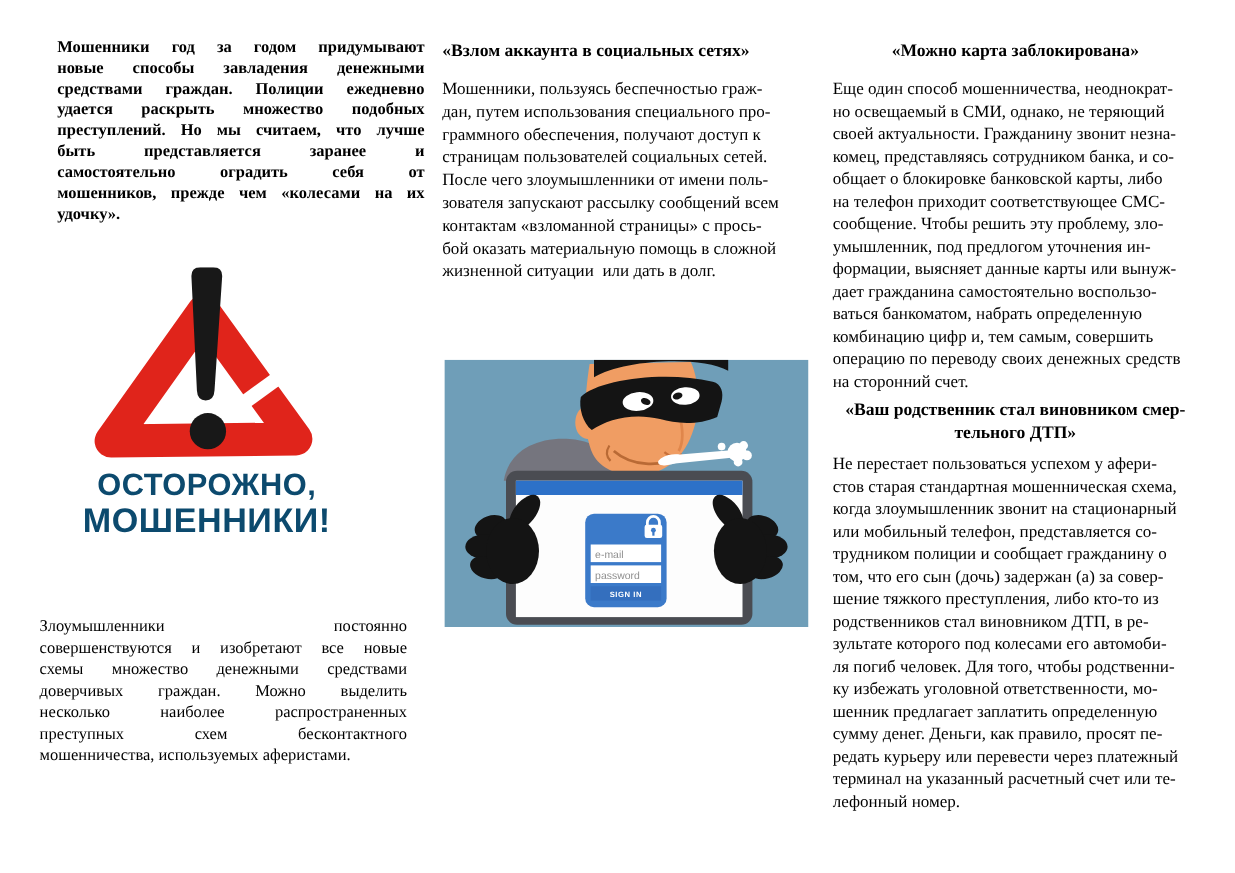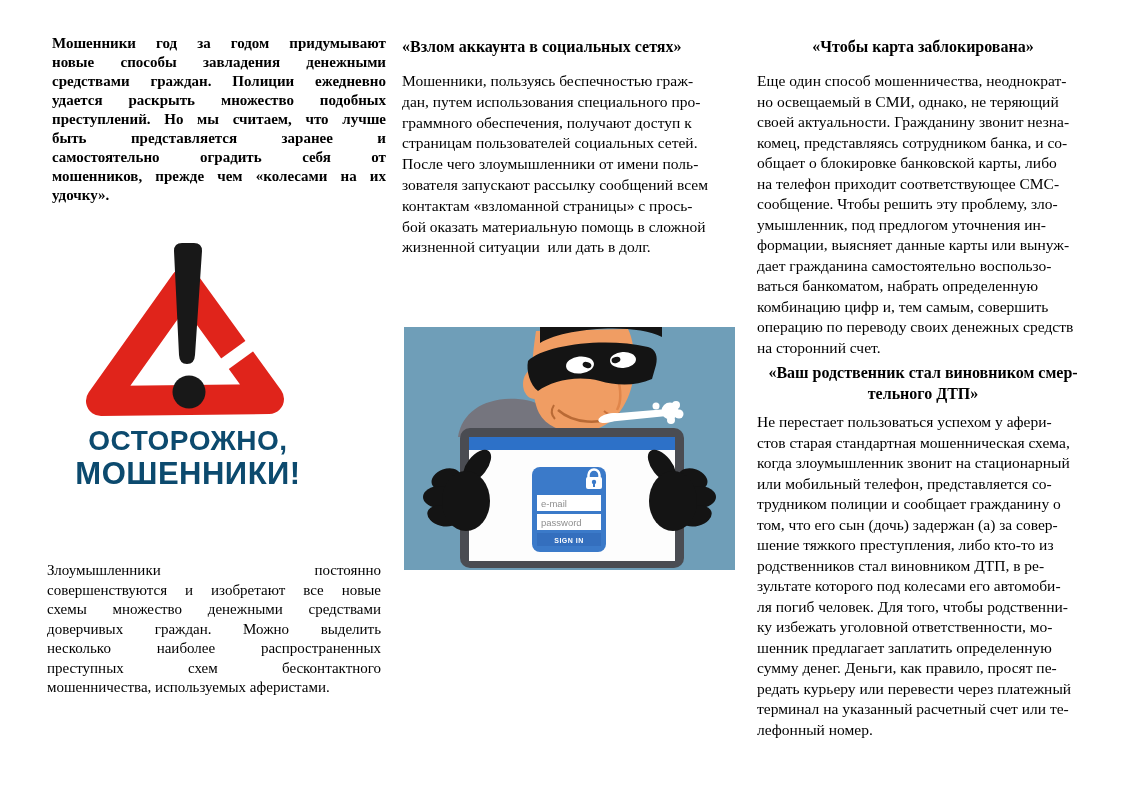--- a/index.html
+++ b/index.html
@@ -4,21 +4,21 @@
 <style>
   html,body { margin:0; padding:0; background:#fff; }
   .page {
     position:relative; width:1123px; height:794px; background:#ffffff;
     font-family:"Liberation Serif", serif; color:#000; overflow:hidden;
   }
   .abs { position:absolute; }
 
   
   .intro { left:36px; top:34px; width:334px; font-weight:bold; font-size:15px; line-height:19px;margin-left:16px; }
-  .outro { left:36px; top:561px; width:334px; font-size:15px; line-height:19.5px;margin-left:11px; }
+  .outro { left:36px; top:561px; width:334px; font-size:15px; line-height:19.5px; }
   .para-justify div { text-align:justify; text-align-last:justify; }
   .para-justify div:last-child { text-align-last:left; }
 
   
   .warning { left:42px; top:243px; width:292px; text-align:center; }
   .warning svg { display:block; margin:0 auto 4px auto; }
   .warning-text { font-family:"Liberation Sans", sans-serif; font-weight:700; color:#0c4a6e; letter-spacing:.5px; }
   .warning-line1 { font-size:28px; line-height:32px; }
   .warning-line2 { font-size:31px; line-height:34px; }
 
@@ -146,21 +146,21 @@
     </g>
     <g fill="#141414">
       <ellipse cx="258" cy="139" rx="10" ry="19" transform="rotate(-38 258 139)"></ellipse>
       <ellipse cx="289" cy="152" rx="15" ry="10" transform="rotate(20 289 152)"></ellipse>
       <ellipse cx="295" cy="170" rx="17" ry="11"></ellipse>
       <ellipse cx="292" cy="189" rx="16" ry="10" transform="rotate(-15 292 189)"></ellipse>
       <ellipse cx="269" cy="174" rx="24" ry="30"></ellipse>
     </g>
   </svg>
 
-  <div class="abs col-heading heading-center r-heading1">«Чтобы карта заблокирована»</div>
+  <div class="abs col-heading heading-center r-heading1">«Можно карта заблокирована»</div>
   <div class="abs body-pre r-body1">Еще один способ мошенничества, неоднократ-
 но освещаемый в СМИ, однако, не теряющий
 своей актуальности. Гражданину звонит незна-
 комец, представляясь сотрудником банка, и со-
 общает о блокировке банковской карты, либо
 на телефон приходит соответствующее СМС-
 сообщение. Чтобы решить эту проблему, зло-
 умышленник, под предлогом уточнения ин-
 формации, выясняет данные карты или вынуж-
 дает гражданина самостоятельно воспользо-

